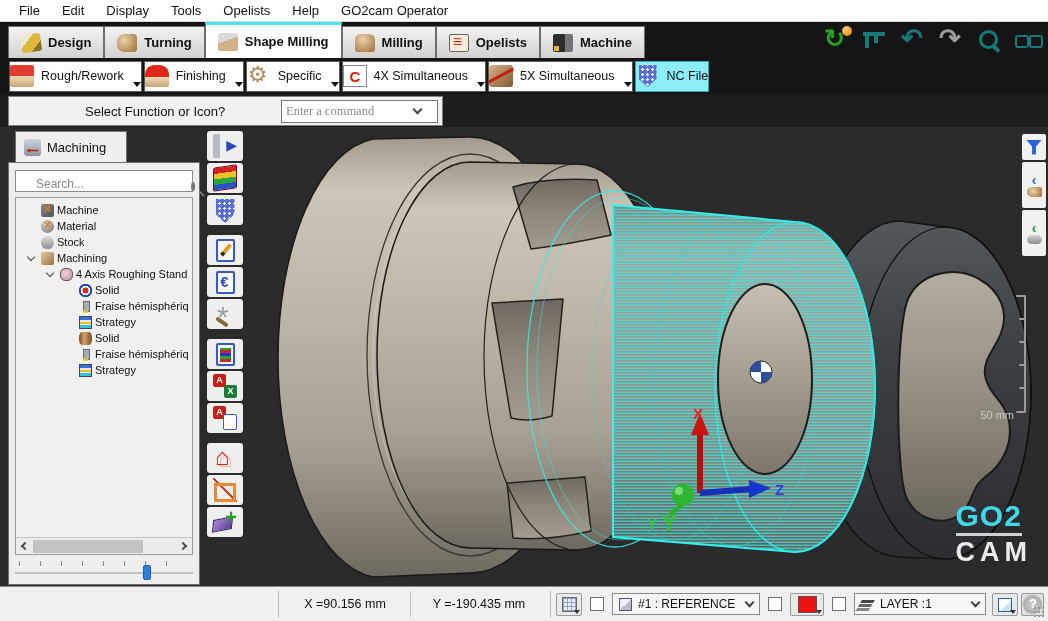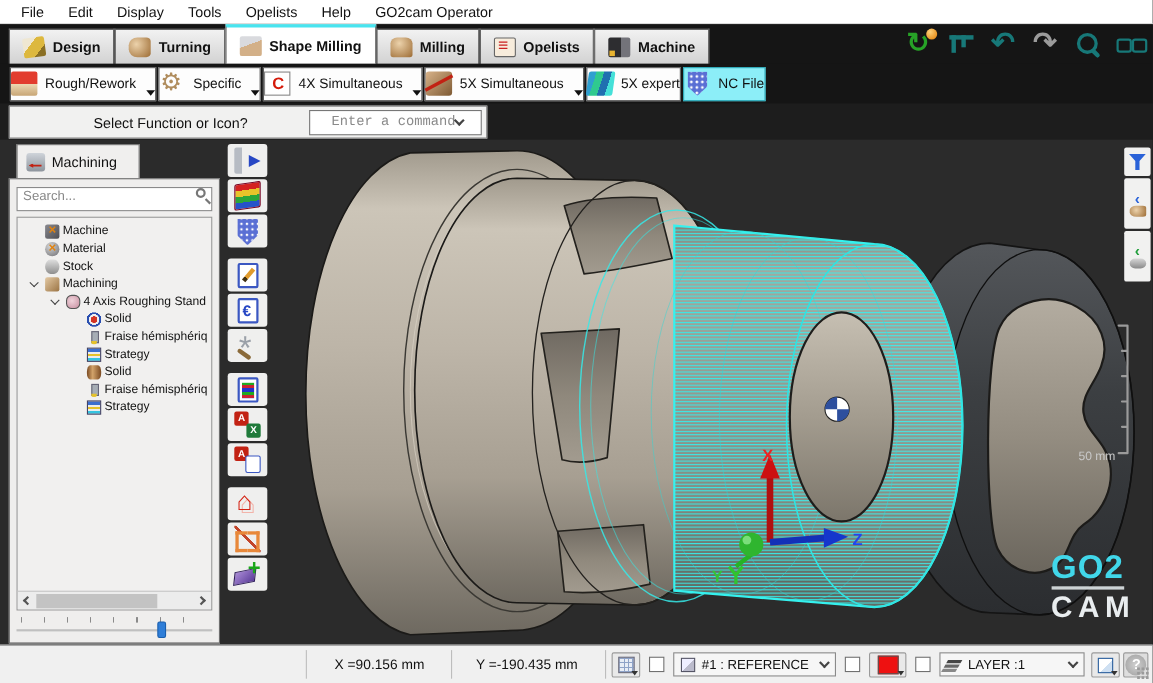--- a/index.html
+++ b/index.html
@@ -36,37 +36,37 @@
   #qa2 { position:absolute; left:858px; top:61px; display:flex; gap:11px; }
   .qicon { width:28px; height:28px; position:relative; display:inline-block; }
 
   
   #cmdbar { position:absolute; left:8px; top:96px; width:435px; height:30px; background:#f1f1f0;
     border:1px solid #808080; display:flex; align-items:center; }
   #cmdbar label { font-size:13px; color:#111; margin-left:76px; }
   #cmdcombo { margin-left:auto; margin-right:4px; width:157px; height:23px; background:#fff;
     border:1px solid #777; display:flex; align-items:center; padding:0 4px; }
   #cmdcombo input { border:none; outline:none; width:128px; font-size:12.5px; color:#333;
-    font-family:Liberation Mono, monospace; background:transparent;text-align:right;}
+    font-family:Liberation Serif, serif; background:transparent;}
   #cmdcombo input::placeholder { color:#8a8a8a; }
   .chev { width:7px; height:7px; border-right:2px solid #444; border-bottom:2px solid #444;
     transform:rotate(45deg); margin-top:-4px; }
 
   
   #main { position:absolute; left:0; top:127px; width:1048px; height:459px; background:#2b2b2b; }
 
   
   #mpanel { position:absolute; left:8px; top:4px; width:192px; height:454px; }
   #mtab { position:absolute; left:7px; top:0; width:112px; height:31px; background:#f0efee;
     border:1px solid #6f6f6f; border-bottom:none; display:flex; align-items:center; gap:6px;
     padding:0 8px; font-size:13px; color:#111; }
   #mbody { position:absolute; left:0; top:31px; width:192px; height:423px; background:#efeeed;
     border:1px solid #6f6f6f; }
   #searchbox { position:absolute; left:6px; top:7px; width:178px; height:22px; background:#fff;
-    border:1px solid #8a8a8a; display:flex; align-items:flex-start; padding:0 5px; }
+    border:1px solid #8a8a8a; display:flex; align-items:flex-end; padding:0 20px; }
   #searchbox input { border:none; outline:none; flex:1; font-size:12px; color:#333; background:transparent;
     font-family:"Liberation Sans",sans-serif;}
   #searchbox input::placeholder { color:#888; }
   .mag { width:9px; height:9px; border:2px solid #777; border-radius:50%; position:relative; }
   .mag::after { content:""; position:absolute; width:2px; height:6px; background:#777;
     left:8px; top:7px; transform:rotate(-45deg); }
   #treebox { position:absolute; left:6px; top:34px; width:178px; height:358px; background:#f1f0ef;
     border:1px solid #9a9a9a; overflow:hidden; }
   .trow { height:16px; display:flex; align-items:center; gap:3px; font-size:11px; color:#111;
     white-space:nowrap; position:relative; }
@@ -314,38 +314,38 @@
       <span class="qicon eye-refresh-icon"></span>
   </div>
 
   <div id="ribbonrow">
     <div class="rbtn">
         <span class="rico rough-rework-icon"></span>
         <span>Rough/Rework</span>
         <span class="dd"></span>
       </div>
       <div class="rbtn">
+        <span class="rico finishing-icon"></span>
+        <span>Finishing</span>
+        <span class="dd"></span>
+      </div>
+      <div class="rbtn">
         <span class="rico specific-icon"></span>
         <span>Specific</span>
         <span class="dd"></span>
       </div>
       <div class="rbtn">
         <span class="rico fourx-simultaneous-icon"></span>
         <span>4X Simultaneous</span>
         <span class="dd"></span>
       </div>
       <div class="rbtn">
         <span class="rico fivex-simultaneous-icon"></span>
         <span>5X Simultaneous</span>
         <span class="dd"></span>
-      </div>
-      <div class="rbtn">
-        <span class="rico fivex-expert-icon"></span>
-        <span>5X expert</span>
-
       </div>
       <div class="rbtn highlighted">
         <span class="rico nc-file-icon"></span>
         <span>NC File</span>
 
       </div>
   </div>
 
   <div id="cmdbar">
     <label>Select Function or Icon?</label>

